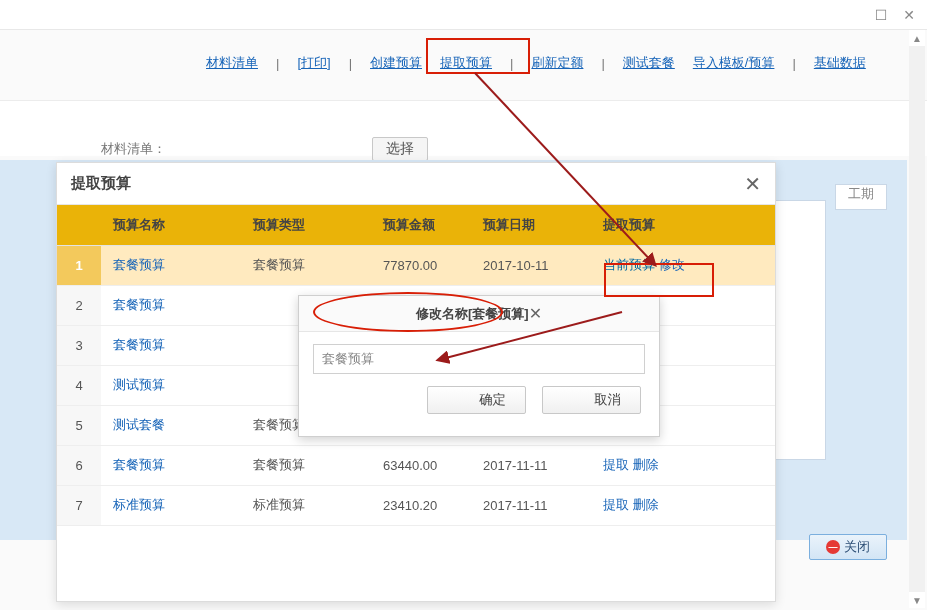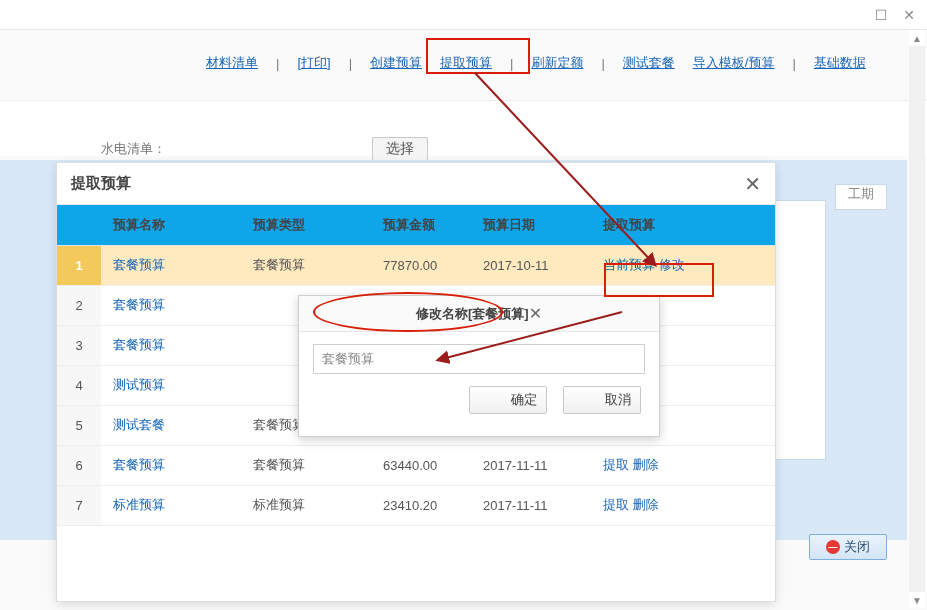--- a/index.html
+++ b/index.html
@@ -82,21 +82,21 @@
     .modal-hd {
       height:42px; border-bottom:1px solid #e6e6e6;
       display:flex; align-items:center; justify-content:space-between;
       padding:0 14px; font-size:15px; font-weight:bold; color:#444;
     }
     .modal-hd .x { font-size:20px; color:#666; cursor:pointer; font-weight:normal;}
     table.data {
       width:100%; border-collapse:collapse; table-layout:fixed;
     }
     table.data th {
-      background:#0ea5e9; border-bottom:1px solid #e3e3e3; height:40px;
+      background:#eab308; border-bottom:1px solid #e3e3e3; height:40px;
       font-weight:bold; color:#444; font-size:13px; text-align:left; padding-left:12px;
     }
     table.data td {
       border-bottom:1px solid #eee; height:40px;
       padding-left:12px; color:#555;
     }
     .col-idx { width:44px; text-align:center !important; padding-left:0 !important; background:#f7f7f7; color:#999;}
     table.data tr.active td { background:#ffeabf; }
     table.data tr.active td.col-idx { background:#f3c95c; color:#fff; font-weight:bold;}
     a.link { color:#1764b8; text-decoration:none; cursor:pointer; }
@@ -127,21 +127,21 @@
     .edit-body { padding:12px 14px 0; }
     .edit-body input {
       width:100%; height:30px; border:1px solid #d0d0d0; padding:0 8px;
       color:#888; font-size:13px; outline:none;
     }
     .edit-ft {
       display:flex; justify-content:flex-end; gap:16px;
       padding:12px 18px 0;
     }
     .edit-btn {
-      width:78px; height:28px; border:1px solid #c8c8c8; background:linear-gradient(#fff,#f0f0f0);
+      width:99px; height:28px; border:1px solid #c8c8c8; background:linear-gradient(#fff,#f0f0f0);
       border-radius:2px; cursor:pointer; color:#444;padding-left:32px;
     }
     
     svg.arrow { position:absolute; pointer-events:none; z-index:60; }
     
     .vscroll { position:absolute; right:2px; top:30px; width:16px; bottom:2px; background:#fff;}
     .vscroll .arrow-btn { height:16px; display:flex; align-items:center; justify-content:center; color:#888; font-size:10px;}
     .vscroll .track { position:absolute; top:16px; bottom:16px; left:0; right:0; background:#f1f1f1;}
   </style>
 </head>
@@ -163,21 +163,21 @@
   <a class="tb">刷新定额</a>
   <span class="sep">|</span>
   <a class="tb">测试套餐</a>
   <a class="tb">导入模板/预算</a>
   <span class="sep">|</span>
   <a class="tb">基础数据</a>
 </div>
 <div class="link-highlight"></div>
 
 <div class="filter-area">
-  <span class="lbl">水电清单：</span>
+  <span class="lbl">材料清单：</span>
   <button class="sel-btn">选择</button>
 </div>
 
 <div class="content-bg"></div>
 <div class="white-panel"></div>
 <div class="date-btn">
   <span>工期</span>
 </div>
 <div class="close-btn">
   <span class="close-icon">—</span>

